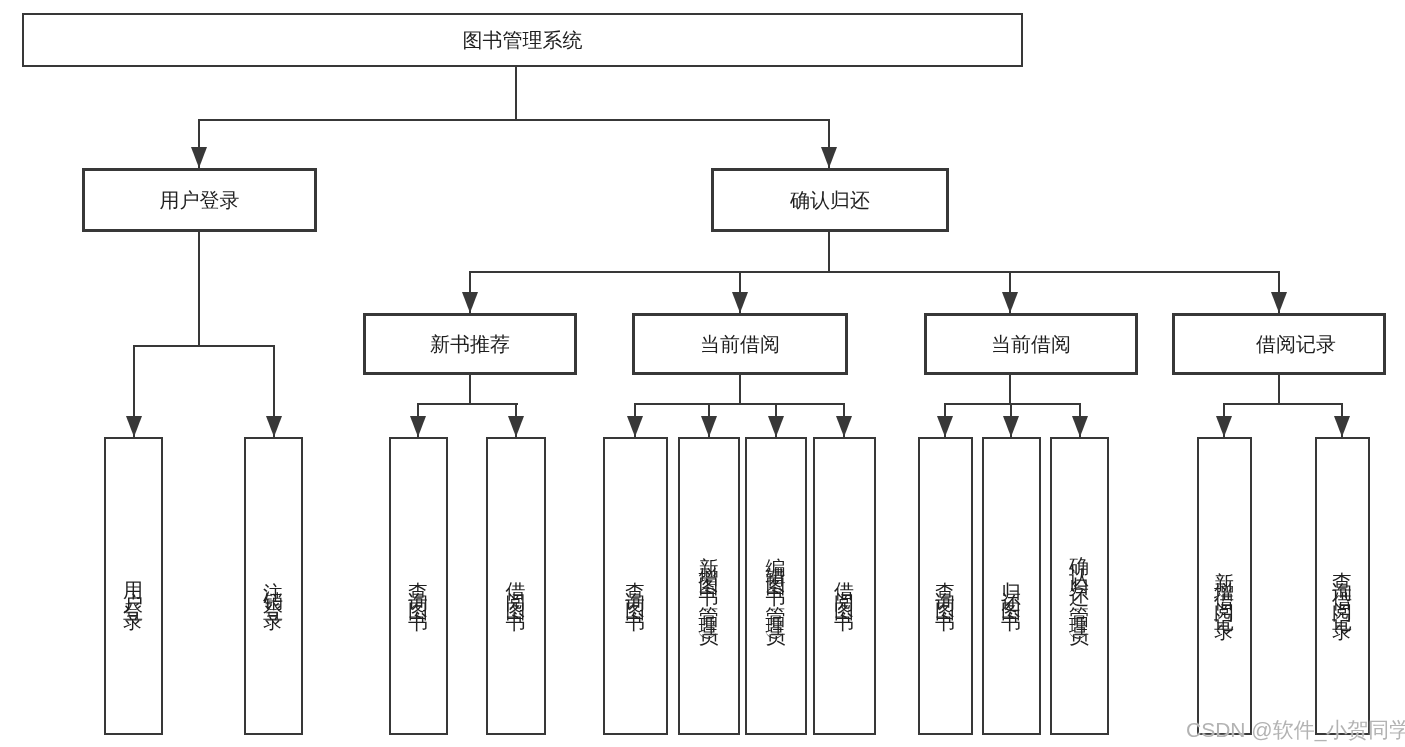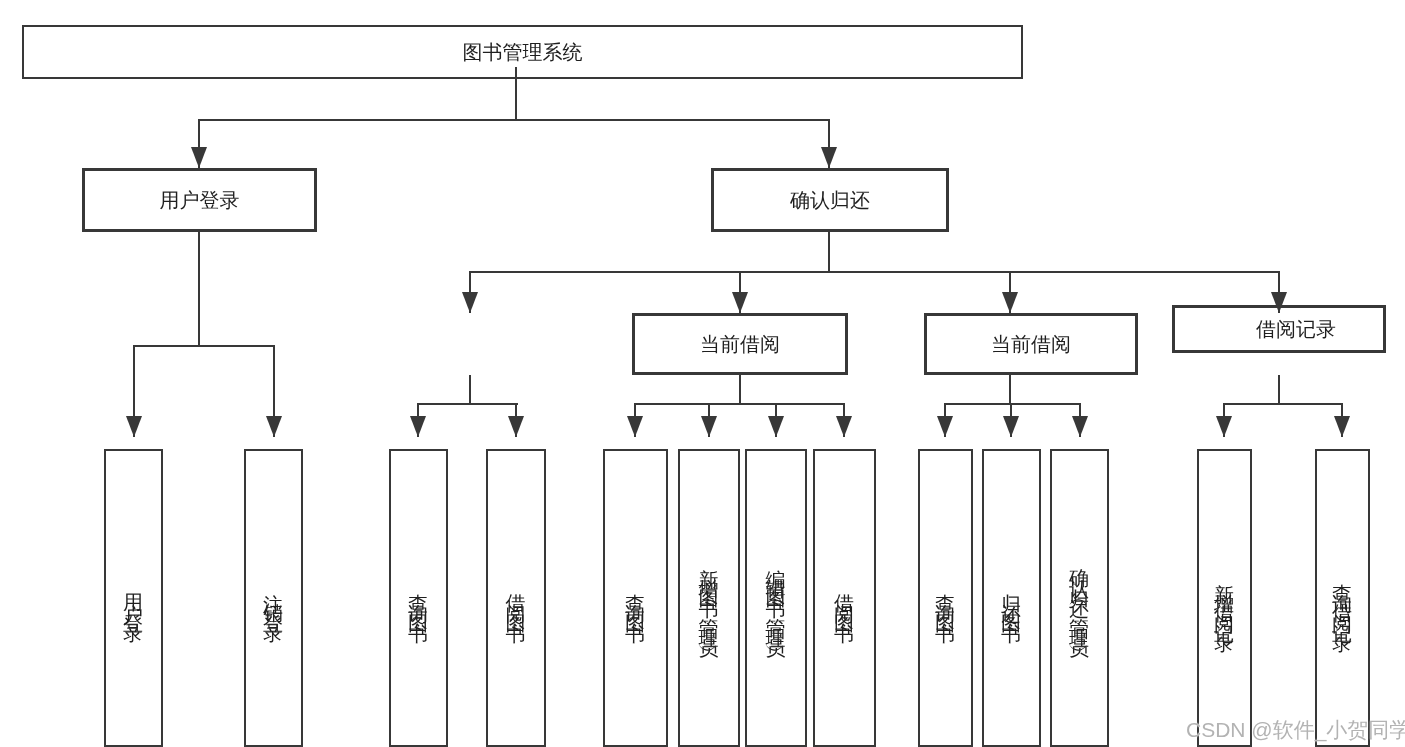--- a/index.html
+++ b/index.html
@@ -4,21 +4,21 @@
 <style>
   html,body{margin:0;padding:0;}
   body{font-family:"Liberation Sans",sans-serif;background:#ffffff;}
   #stage{position:relative;width:1405px;height:747px;background:#ffffff;overflow:hidden;}
   .box{
     position:absolute;box-sizing:border-box;background:#ffffff;
     border:3px solid #383838;color:#1f1f1f;
     display:flex;align-items:center;justify-content:center;
     font-size:20px;line-height:1;
   }
-  .box.thin{border-width:2px;margin-top:12px;}
+  .box.thin{border-width:2px;}
   .vert span{
     writing-mode:vertical-rl;text-orientation:mixed;
     letter-spacing:10px;font-size:20px;color:#1f1f1f;
   }
   .vline,.hline{position:absolute;background:#383838;}
   .vline{width:2px;}
   .hline{height:2px;}
   .arw{
     position:absolute;width:0;height:0;
     border-left:8px solid transparent;border-right:8px solid transparent;
@@ -39,30 +39,33 @@
   </div>
 
   <div class="box" style="left:82px;top:168px;width:235px;height:64px;">
     <span>用户登录</span>
   </div>
 
   <div class="box" style="left:711px;top:168px;width:238px;height:64px;">
     <span>确认归还</span>
   </div>
 
+  <div class="box" style="left:363px;top:313px;width:214px;height:62px;">
+    <span>新书推荐</span>
+  </div>
 
   <div class="box" style="left:632px;top:313px;width:216px;height:62px;">
     <span>当前借阅</span>
   </div>
 
   <div class="box" style="left:924px;top:313px;width:214px;height:62px;">
     <span>当前借阅</span>
   </div>
 
-  <div class="box" style="left:1172px;top:305px;width:214px;height:48px;padding-left:34px;">
+  <div class="box" style="left:1172px;top:313px;width:214px;height:62px;padding-left:34px;">
     <span>借阅记录</span>
   </div>
 
   <div class="box thin vert" style="left:104px;top:437px;width:59px;height:298px;">
     <span>用户登录</span>
   </div>
   <div class="box thin vert" style="left:244px;top:437px;width:59px;height:298px;">
     <span>注销登录</span>
   </div>
 

